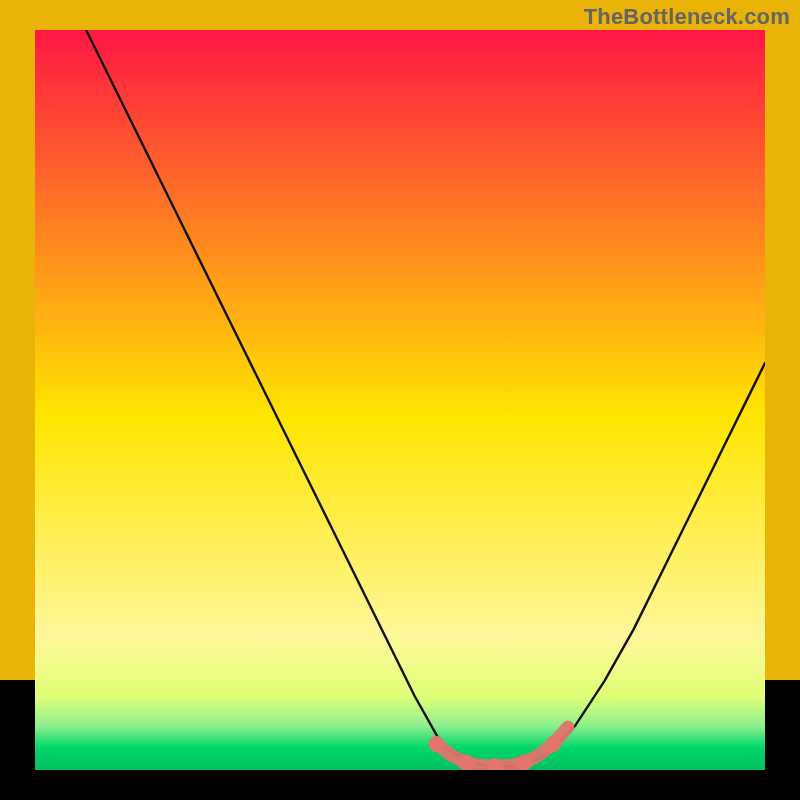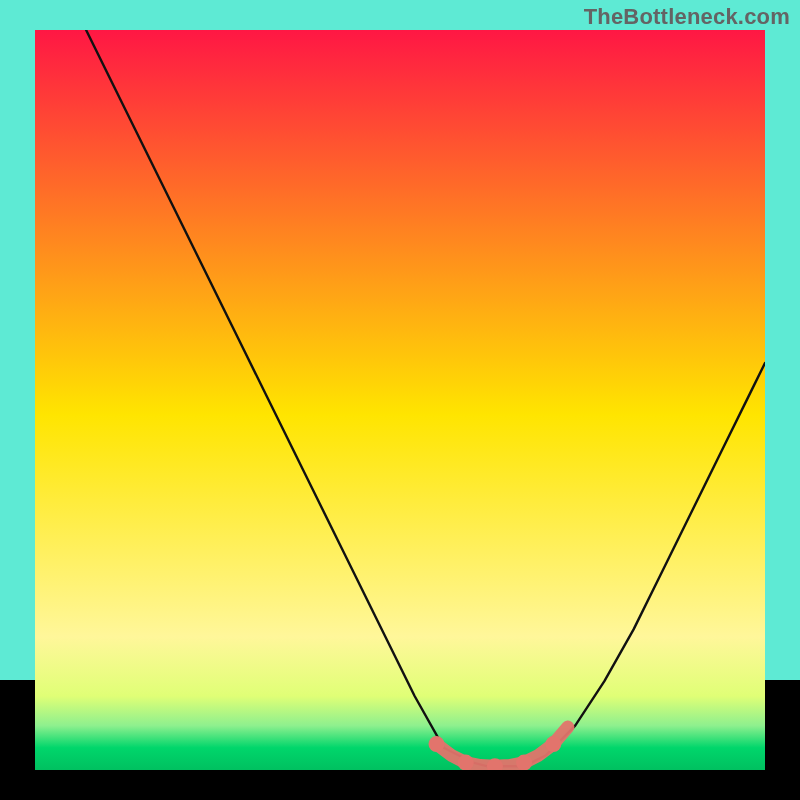--- a/index.html
+++ b/index.html
@@ -1,21 +1,21 @@
 <!DOCTYPE html>
 <html><head>
 <meta charset="utf-8">
 <style>
   * { margin: 0; padding: 0; box-sizing: border-box; }
   html, body { width: 800px; height: 800px; background: #000; overflow: hidden; }
   .frame {
     position: relative;
     width: 800px;
     height: 680px;
-    background: #5eead4;
+    background: #eab308;
   }
   .watermark {
     position: absolute;
     top: 4px;
     right: 10px;
     font-family: Arial, Helvetica, sans-serif;
     font-size: 22px;
     font-weight: 600;
     color: #646464;
     letter-spacing: 0.2px;

